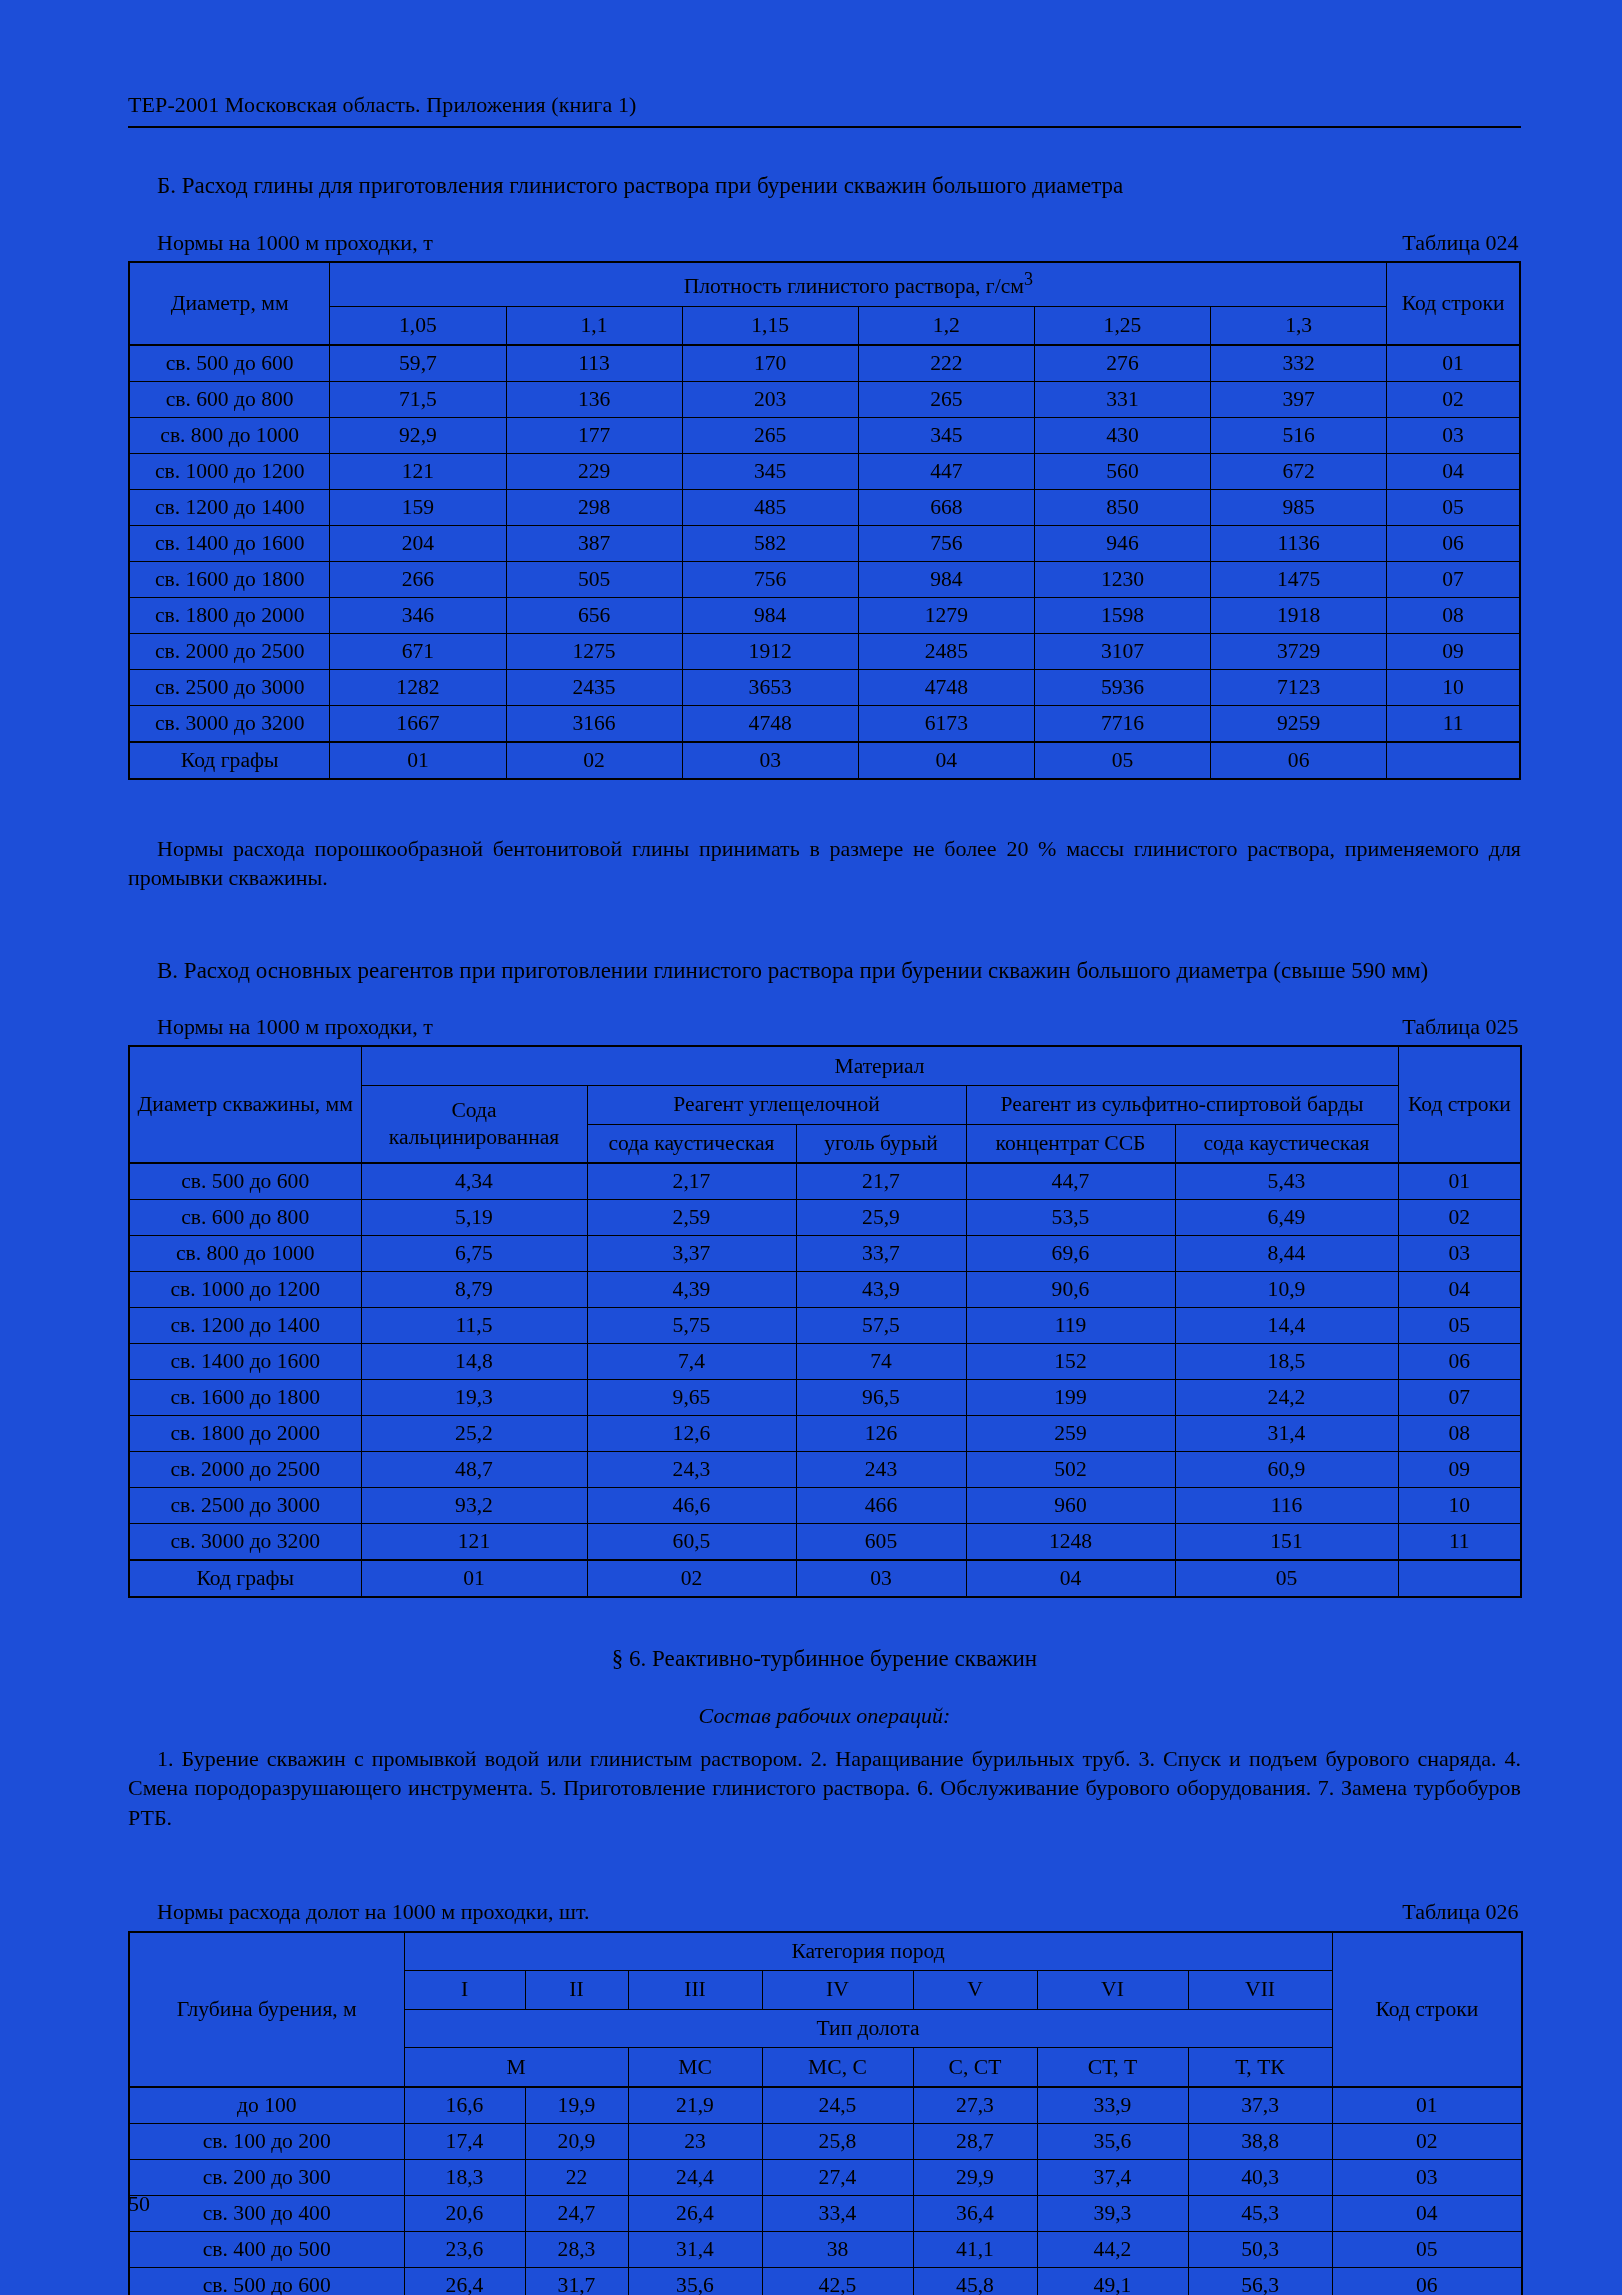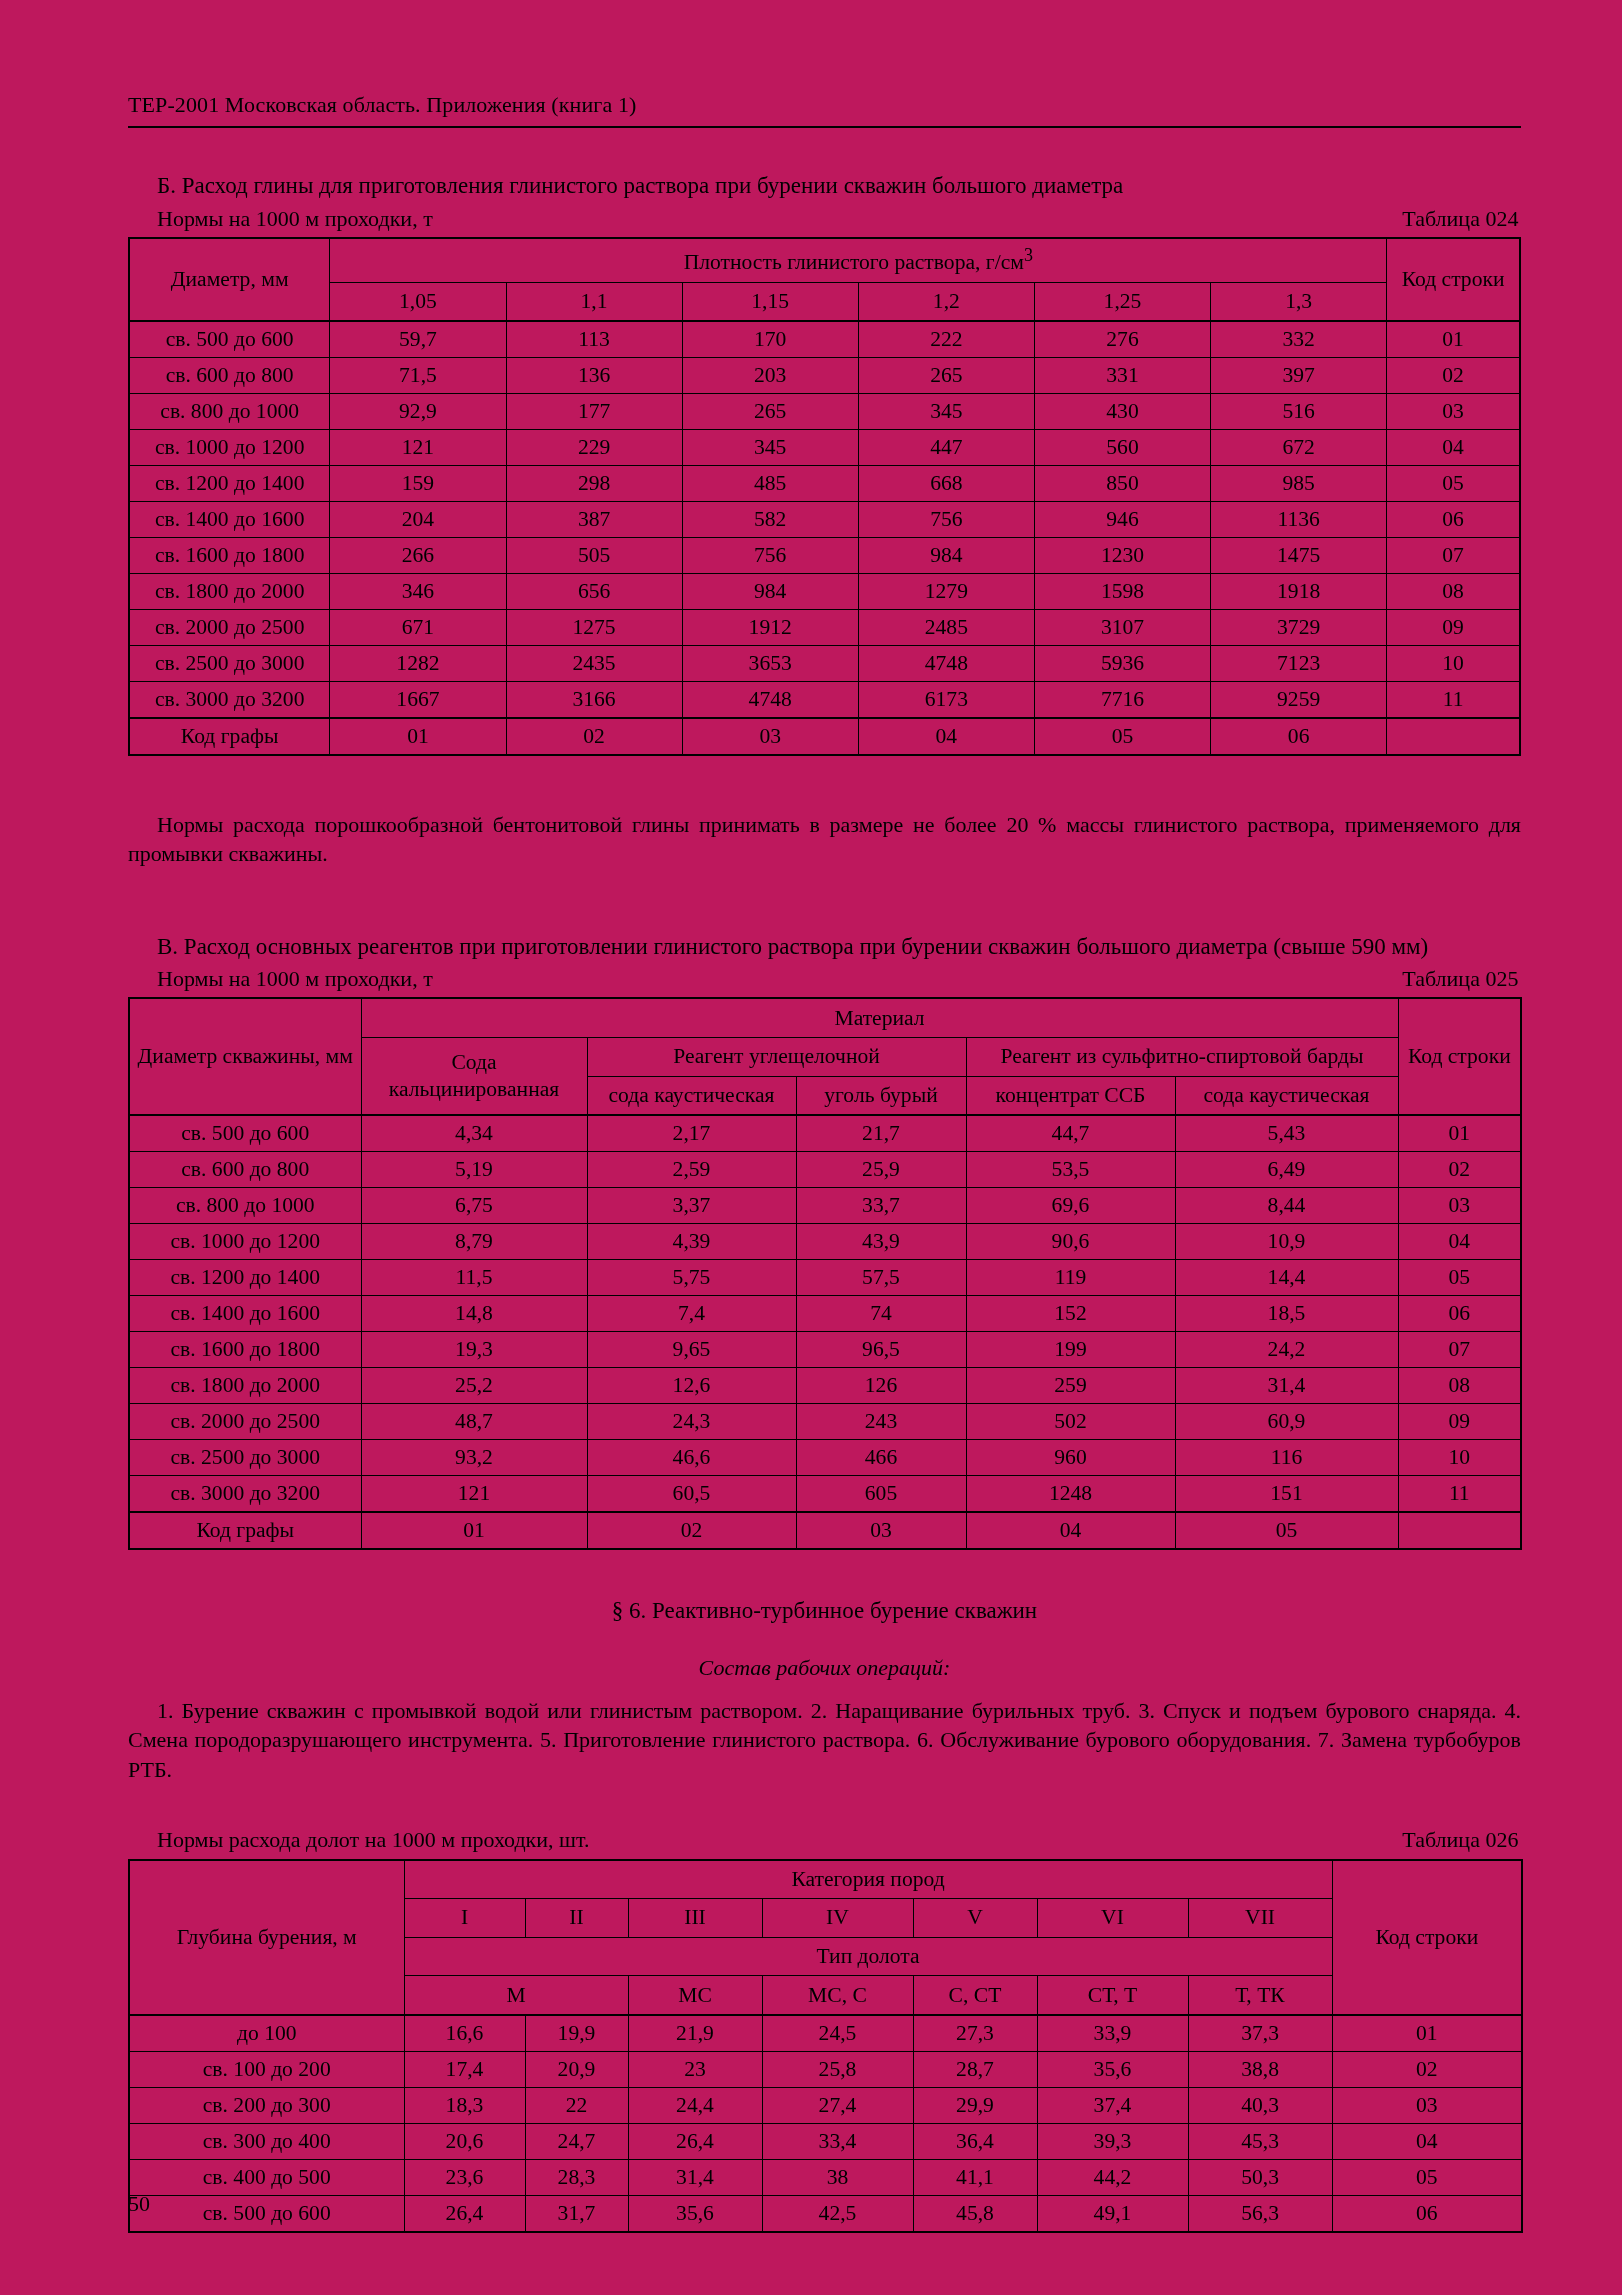--- a/index.html
+++ b/index.html
@@ -11,21 +11,21 @@
   body {
     font-family: "Liberation Serif", "DejaVu Serif", serif;
     color: #000000;
   }
   .page {
     position: relative;
     width: 1623px;
     height: 2295px;
     box-sizing: border-box;
     padding: 0;
-    background: #be185d;
+    background: #1d4ed8;
     overflow: hidden;
   }
   .content {
     position: absolute;
     left: 128px;
     top: 0;
     width: 1393px;
   }
 
   
@@ -50,21 +50,21 @@
     text-indent: 29px;
   }
   .sec-heading-b { margin-top: 43px; }
   .sec-heading-v { margin-top: 0; }
 
   .caption-row {
     display: flex;
     justify-content: space-between;
     align-items: baseline;
     font-size: 22px;
-    margin-top: 4px;
+    margin-top: 28px;
     margin-bottom: 5.2px;
   }
   .caption-row .left { padding-left: 29px; }
   .caption-row .right { padding-right: 2.6px; }
 
   .para {
     font-size: 22px;
     line-height: 1.34;
     text-align: justify;
     margin: 0;

